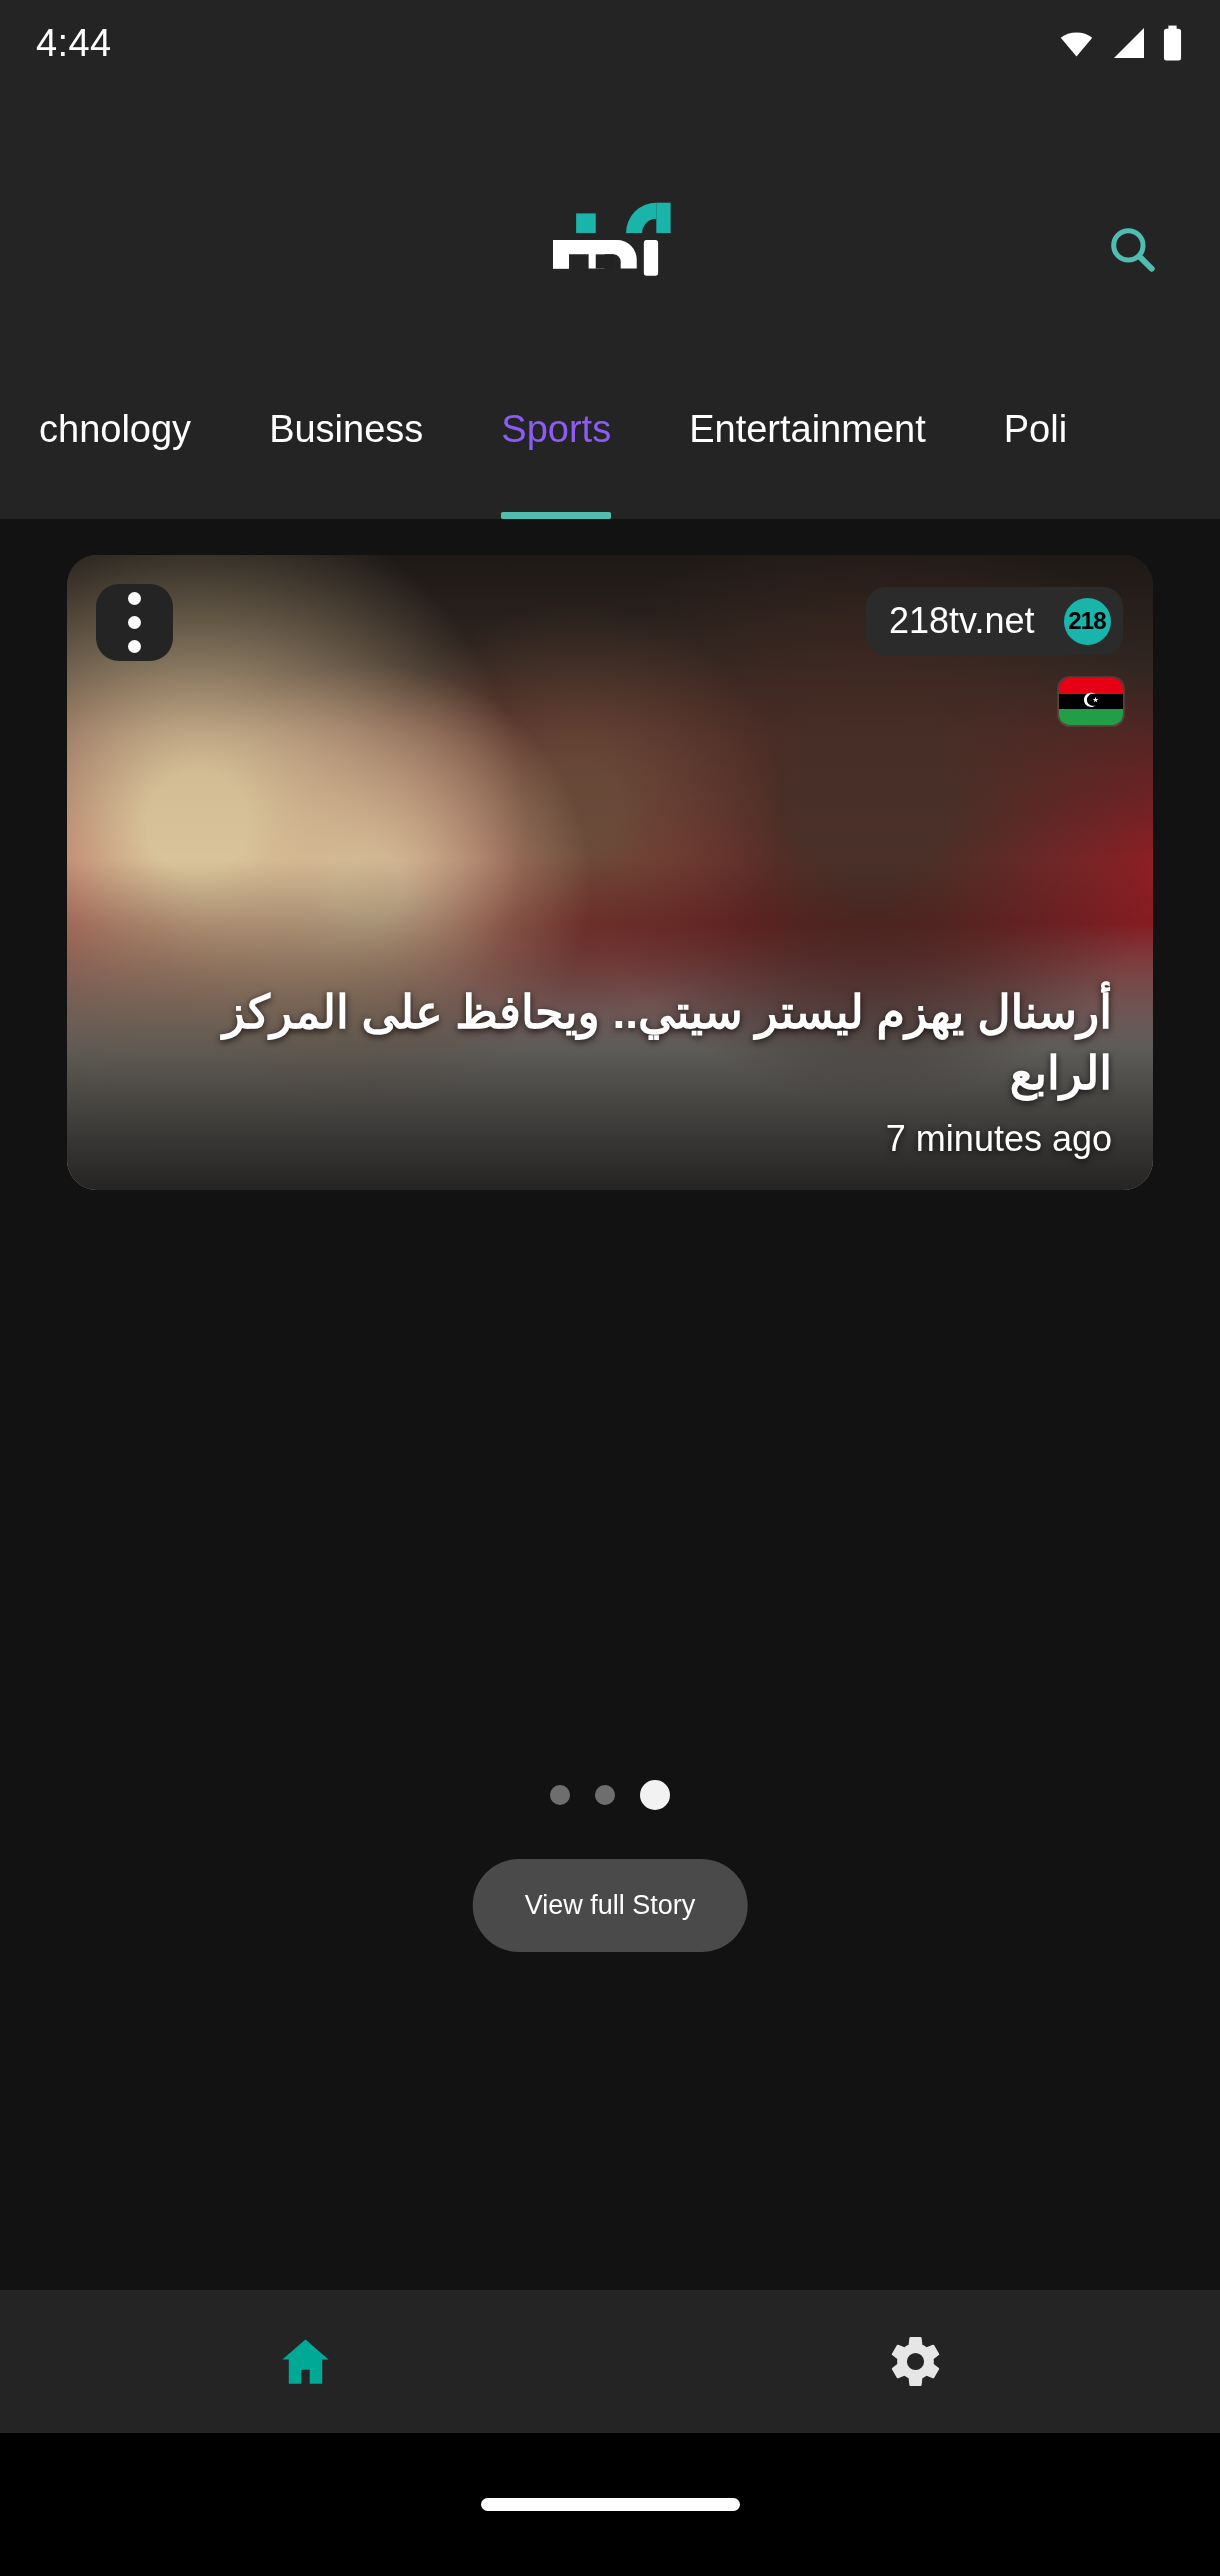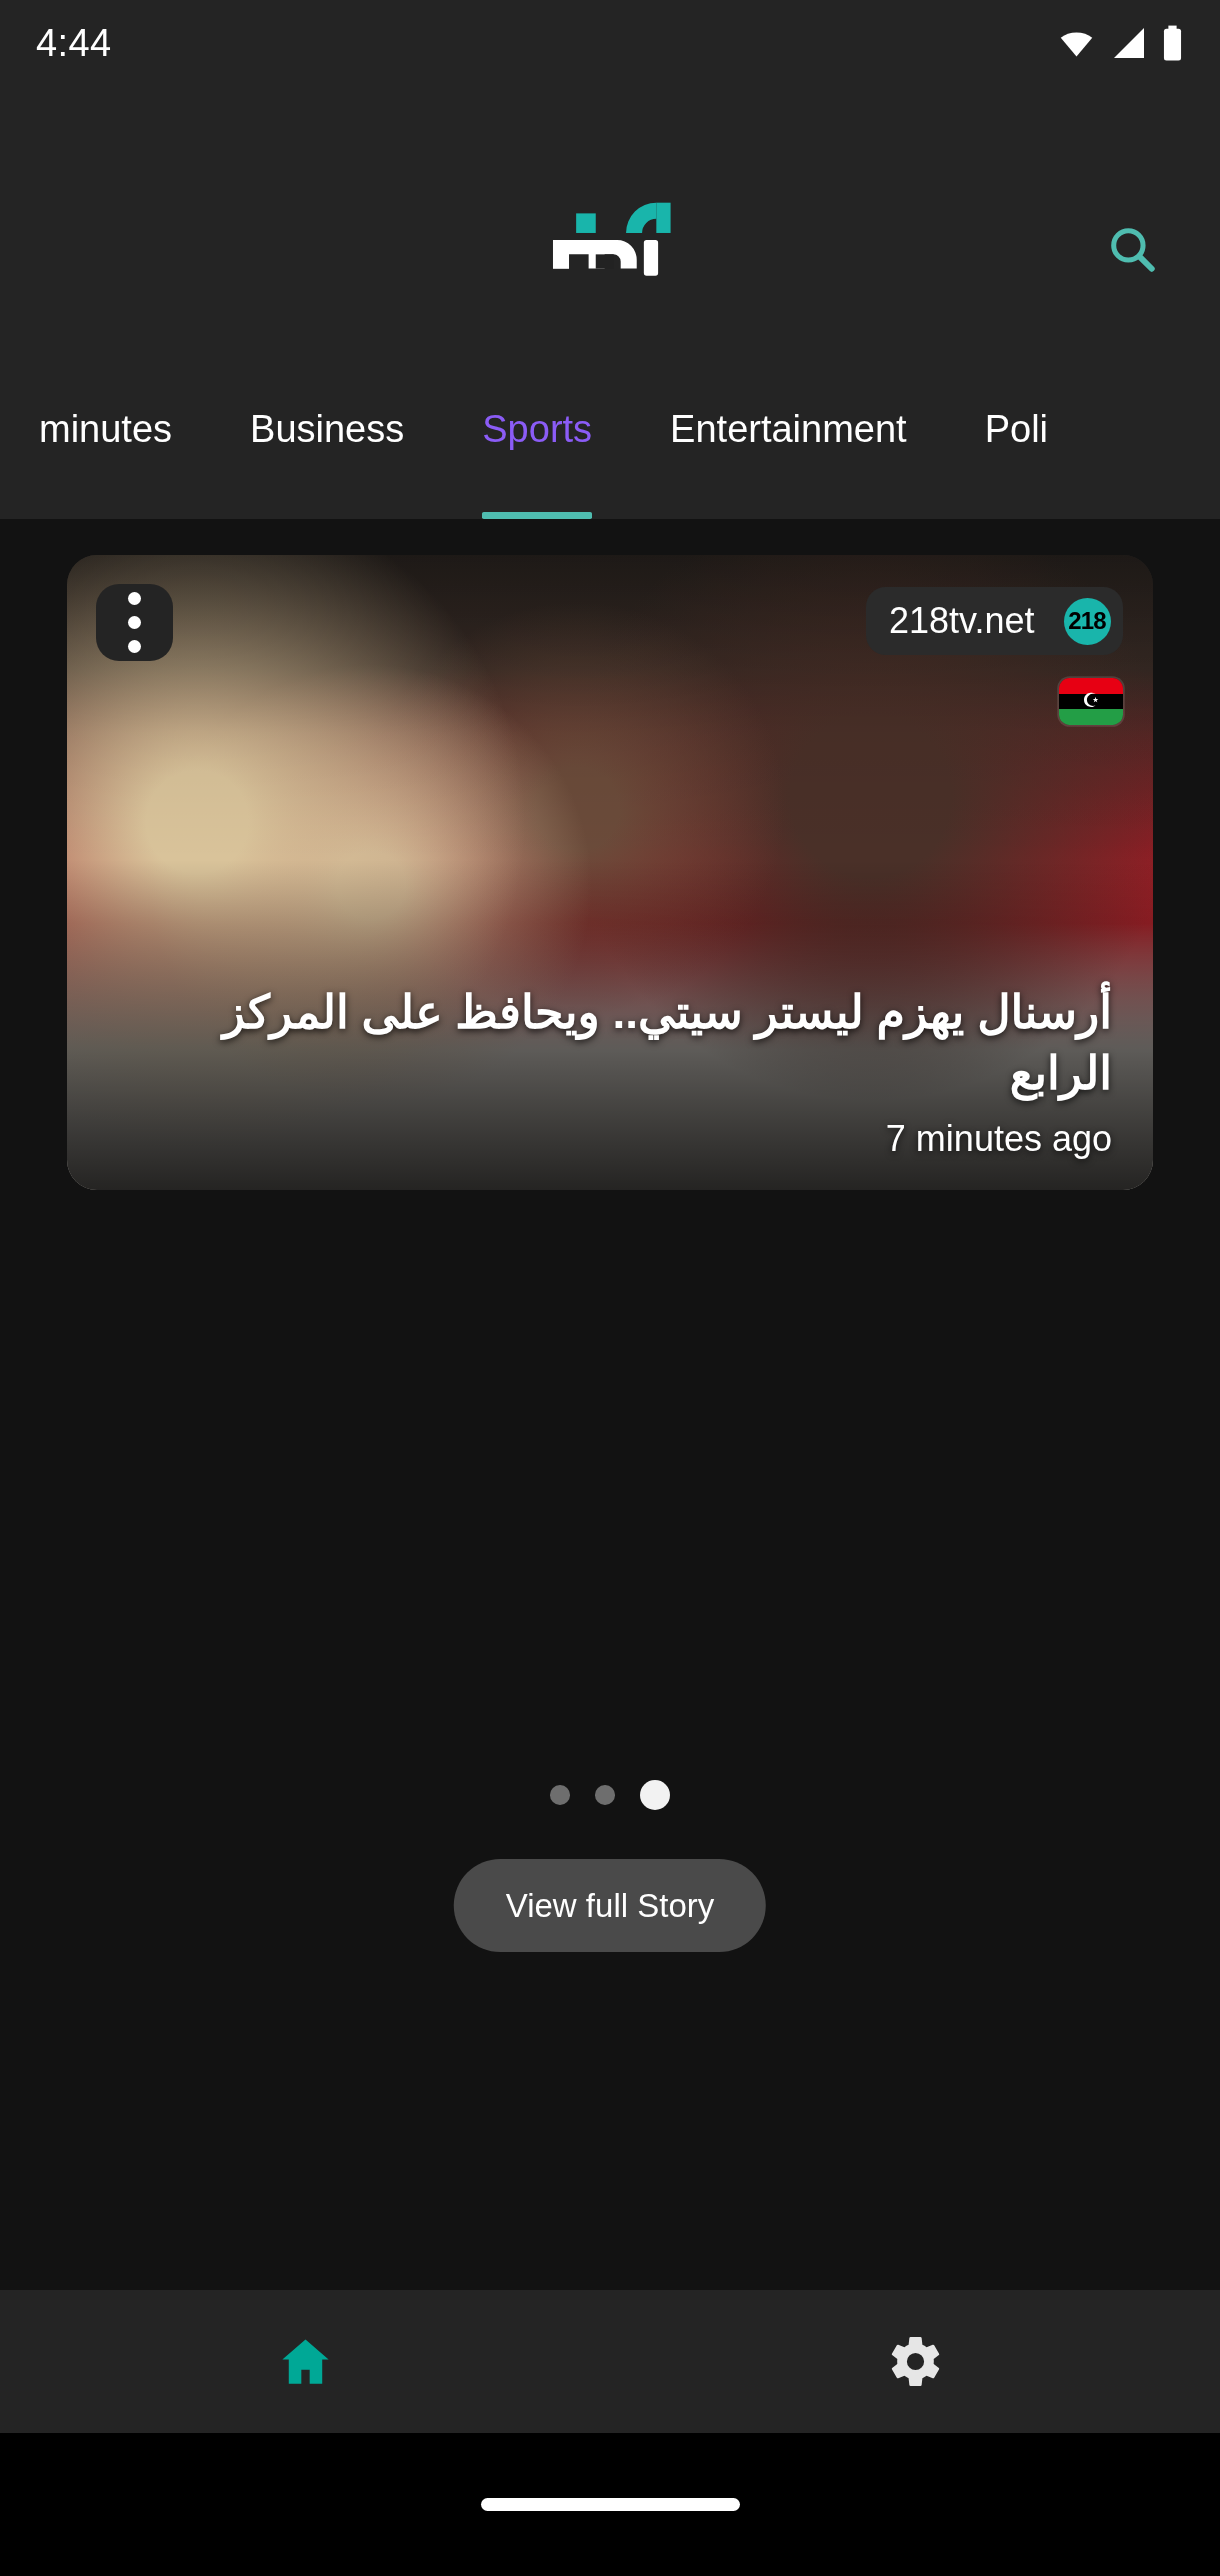--- a/index.html
+++ b/index.html
@@ -202,21 +202,21 @@
   
   .view-story {
     position: absolute; top: 1340px; left: 50%;
     transform: translateX(-50%);
     background: #4a4a4a;
     border: none;
     border-radius: 47px;
     padding: 0 52px;
     height: 93px;
     color: #ffffff;
-    font-size: 33px;
+    font-size: 27px;
     font-family: "Liberation Sans", sans-serif;
     cursor: pointer;
     display: flex; align-items: center; justify-content: center;
   }
 
   
   .bottomnav {
     position: absolute; bottom: 143px; left: 0;
     width: 100%; height: 143px;
     background: #242424;
@@ -278,21 +278,21 @@
 
     <div class="search-btn">
       <svg width="55" height="55" viewBox="0 0 24 24">
         <circle cx="10.2" cy="10.2" r="6.4" fill="none" stroke="#4FBDB0" stroke-width="2.2"></circle>
         <line x1="15.2" y1="15.2" x2="20.4" y2="20.4" stroke="#4FBDB0" stroke-width="2.6" stroke-linecap="round"></line>
       </svg>
     </div>
 
     <div class="tabbar">
       <div class="tab">
-        <span class="tab-label">minutes</span>
+        <span class="tab-label">chnology</span>
       </div>
       <div class="tab">
         <span class="tab-label">Business</span>
       </div>
       <div class="tab active">
         <span class="tab-label">Sports</span>
         <div class="tab-underline"></div>
       </div>
       <div class="tab">
         <span class="tab-label">Entertainment</span>

